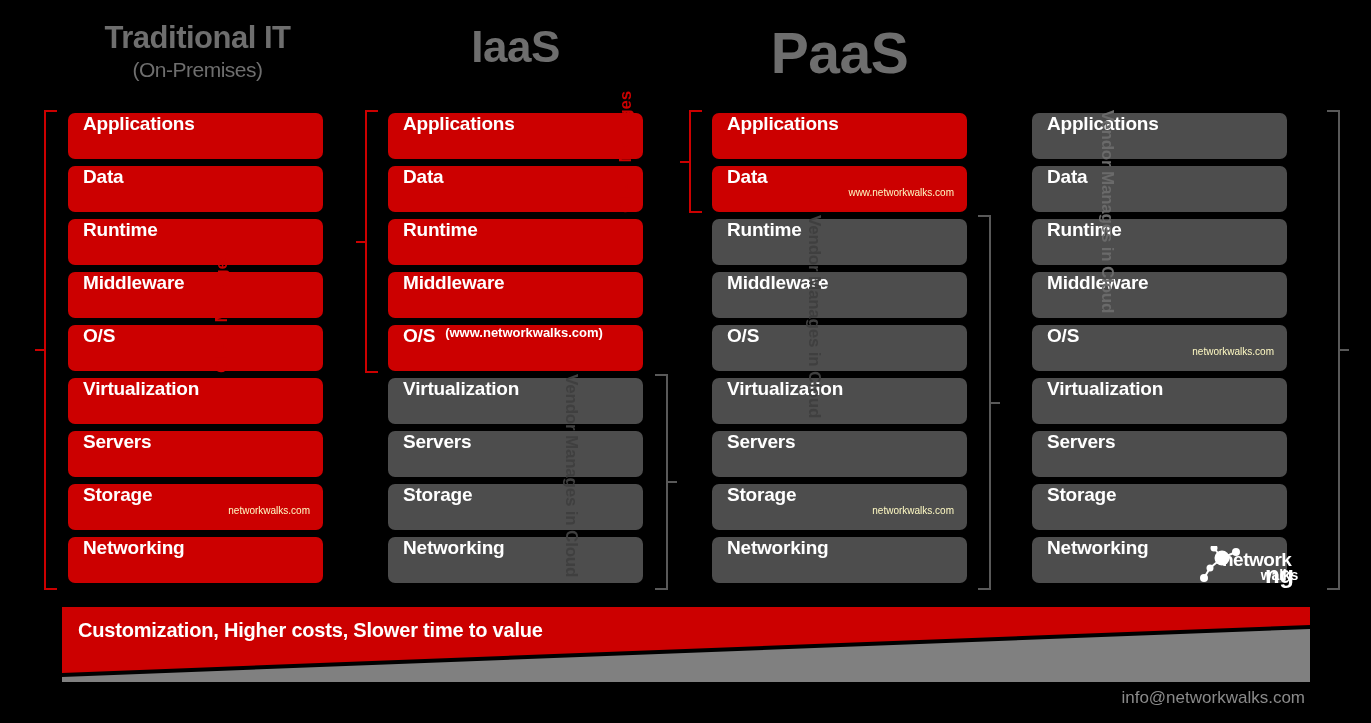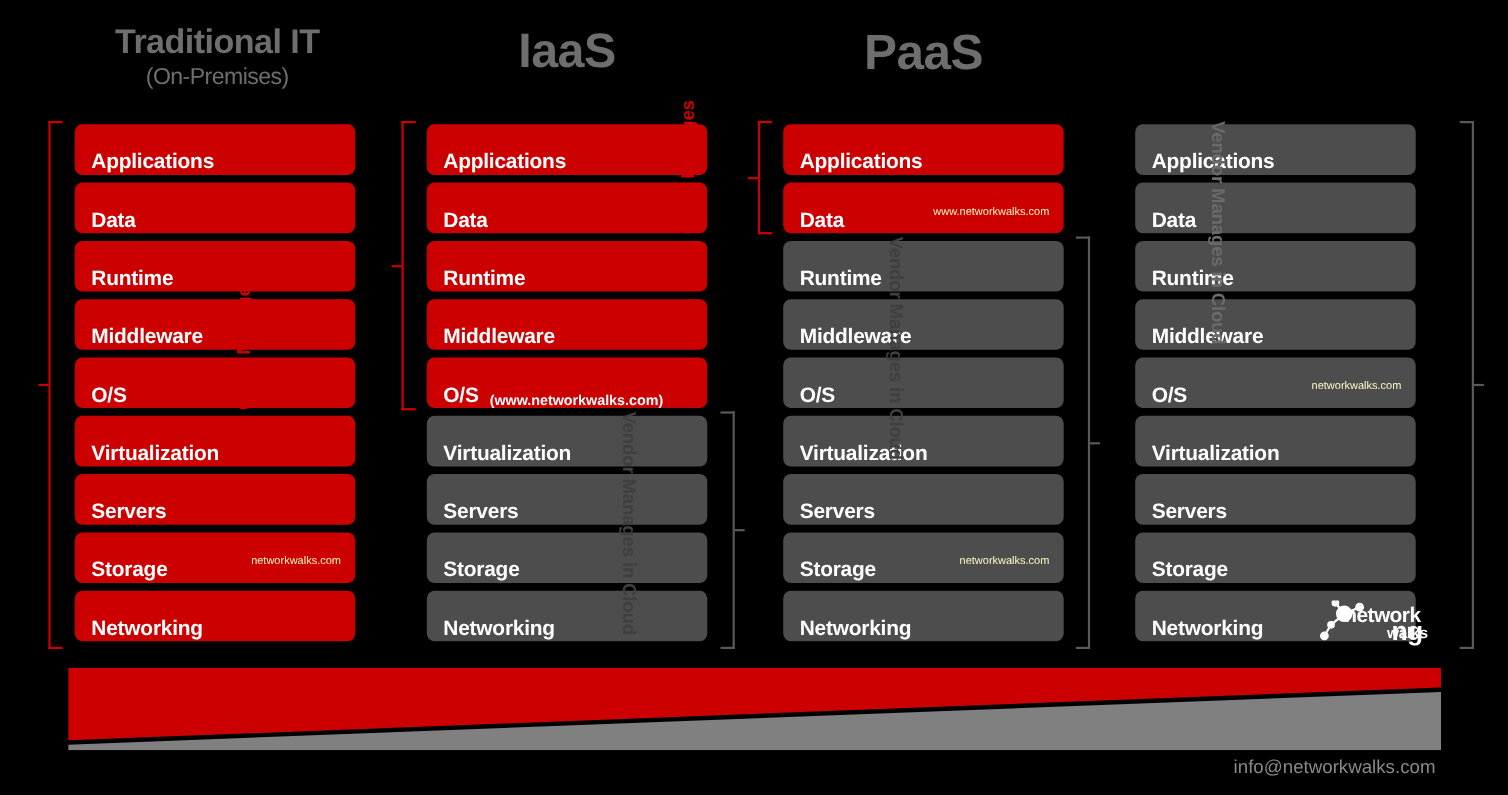--- a/index.html
+++ b/index.html
@@ -17,34 +17,34 @@
   }
   .col-head .main{display:block;}
   .col-head .sub{display:block;font-weight:normal;}
 
   #head-trad{left:70px;top:22px;width:255px;}
   #head-trad .main{font-size:31px;}
   #head-trad .sub{font-size:21px;margin-top:4px;}
   #head-iaas{left:388px;top:24px;width:255px;}
   #head-iaas .main{font-size:44px;}
   #head-paas{left:712px;top:24px;width:255px;}
-  #head-paas .main{font-size:45px;}
+  #head-paas .main{font-size:57px;}
   #head-saas{left:1032px;top:24px;width:255px;}
   #head-saas .main{font-size:44px;}
 
   
   .stack{position:absolute;top:113px;width:255px;}
   #stack-trad{left:68px;}
   #stack-iaas{left:388px;}
   #stack-paas{left:712px;}
   #stack-saas{left:1032px;}
 
   .layer{
     height:46px;margin-bottom:7px;border-radius:7px;
-    display:flex;align-items:flex-end;position:relative;
+    display:flex;align-items:flex-start;position:relative;
     box-sizing:border-box;padding-left:15px;
   }
   .layer.client{background:#cc0000;}
   .layer.vendor{background:#4d4d4d;}
   .layer .lbl{
     font-size:19px;font-weight:bold;color:#ffffff;
     white-space:nowrap;letter-spacing:-0.2px;
   }
   .layer .wm{
     font-size:10px;color:#fef9c3;white-space:nowrap;
@@ -301,20 +301,21 @@
     <div class="bar"></div>
     <div class="nub"></div>
     <div class="btext" style="left:20px;top:0;height:480px;line-height:480px;width:480px;">Vendor Manages in Cloud</div>
   </div>
 
   <div id="band">
     <svg width="1248" height="75" viewBox="0 0 1248 75">
       <polygon points="0,0 1248,0 1248,18 0,66" fill="#cc0000"></polygon>
       <polygon points="0,70 1248,22 1248,75 0,75" fill="#808080"></polygon>
     </svg>
+    <div class="band-text" id="band-left-text">Customization, Higher costs, Slower time to value</div>
   </div>
 
   <div id="overflow-text">ng</div>
 
   <div id="logo">
     <svg width="60" height="40" viewBox="0 0 60 40">
       <line x1="14" y1="22" x2="26" y2="12" stroke="#fff" stroke-width="2"></line>
       <line x1="26" y1="12" x2="40" y2="6" stroke="#fff" stroke-width="2"></line>
       <line x1="26" y1="12" x2="18" y2="2" stroke="#fff" stroke-width="2"></line>
       <line x1="14" y1="22" x2="8" y2="32" stroke="#fff" stroke-width="2"></line>

